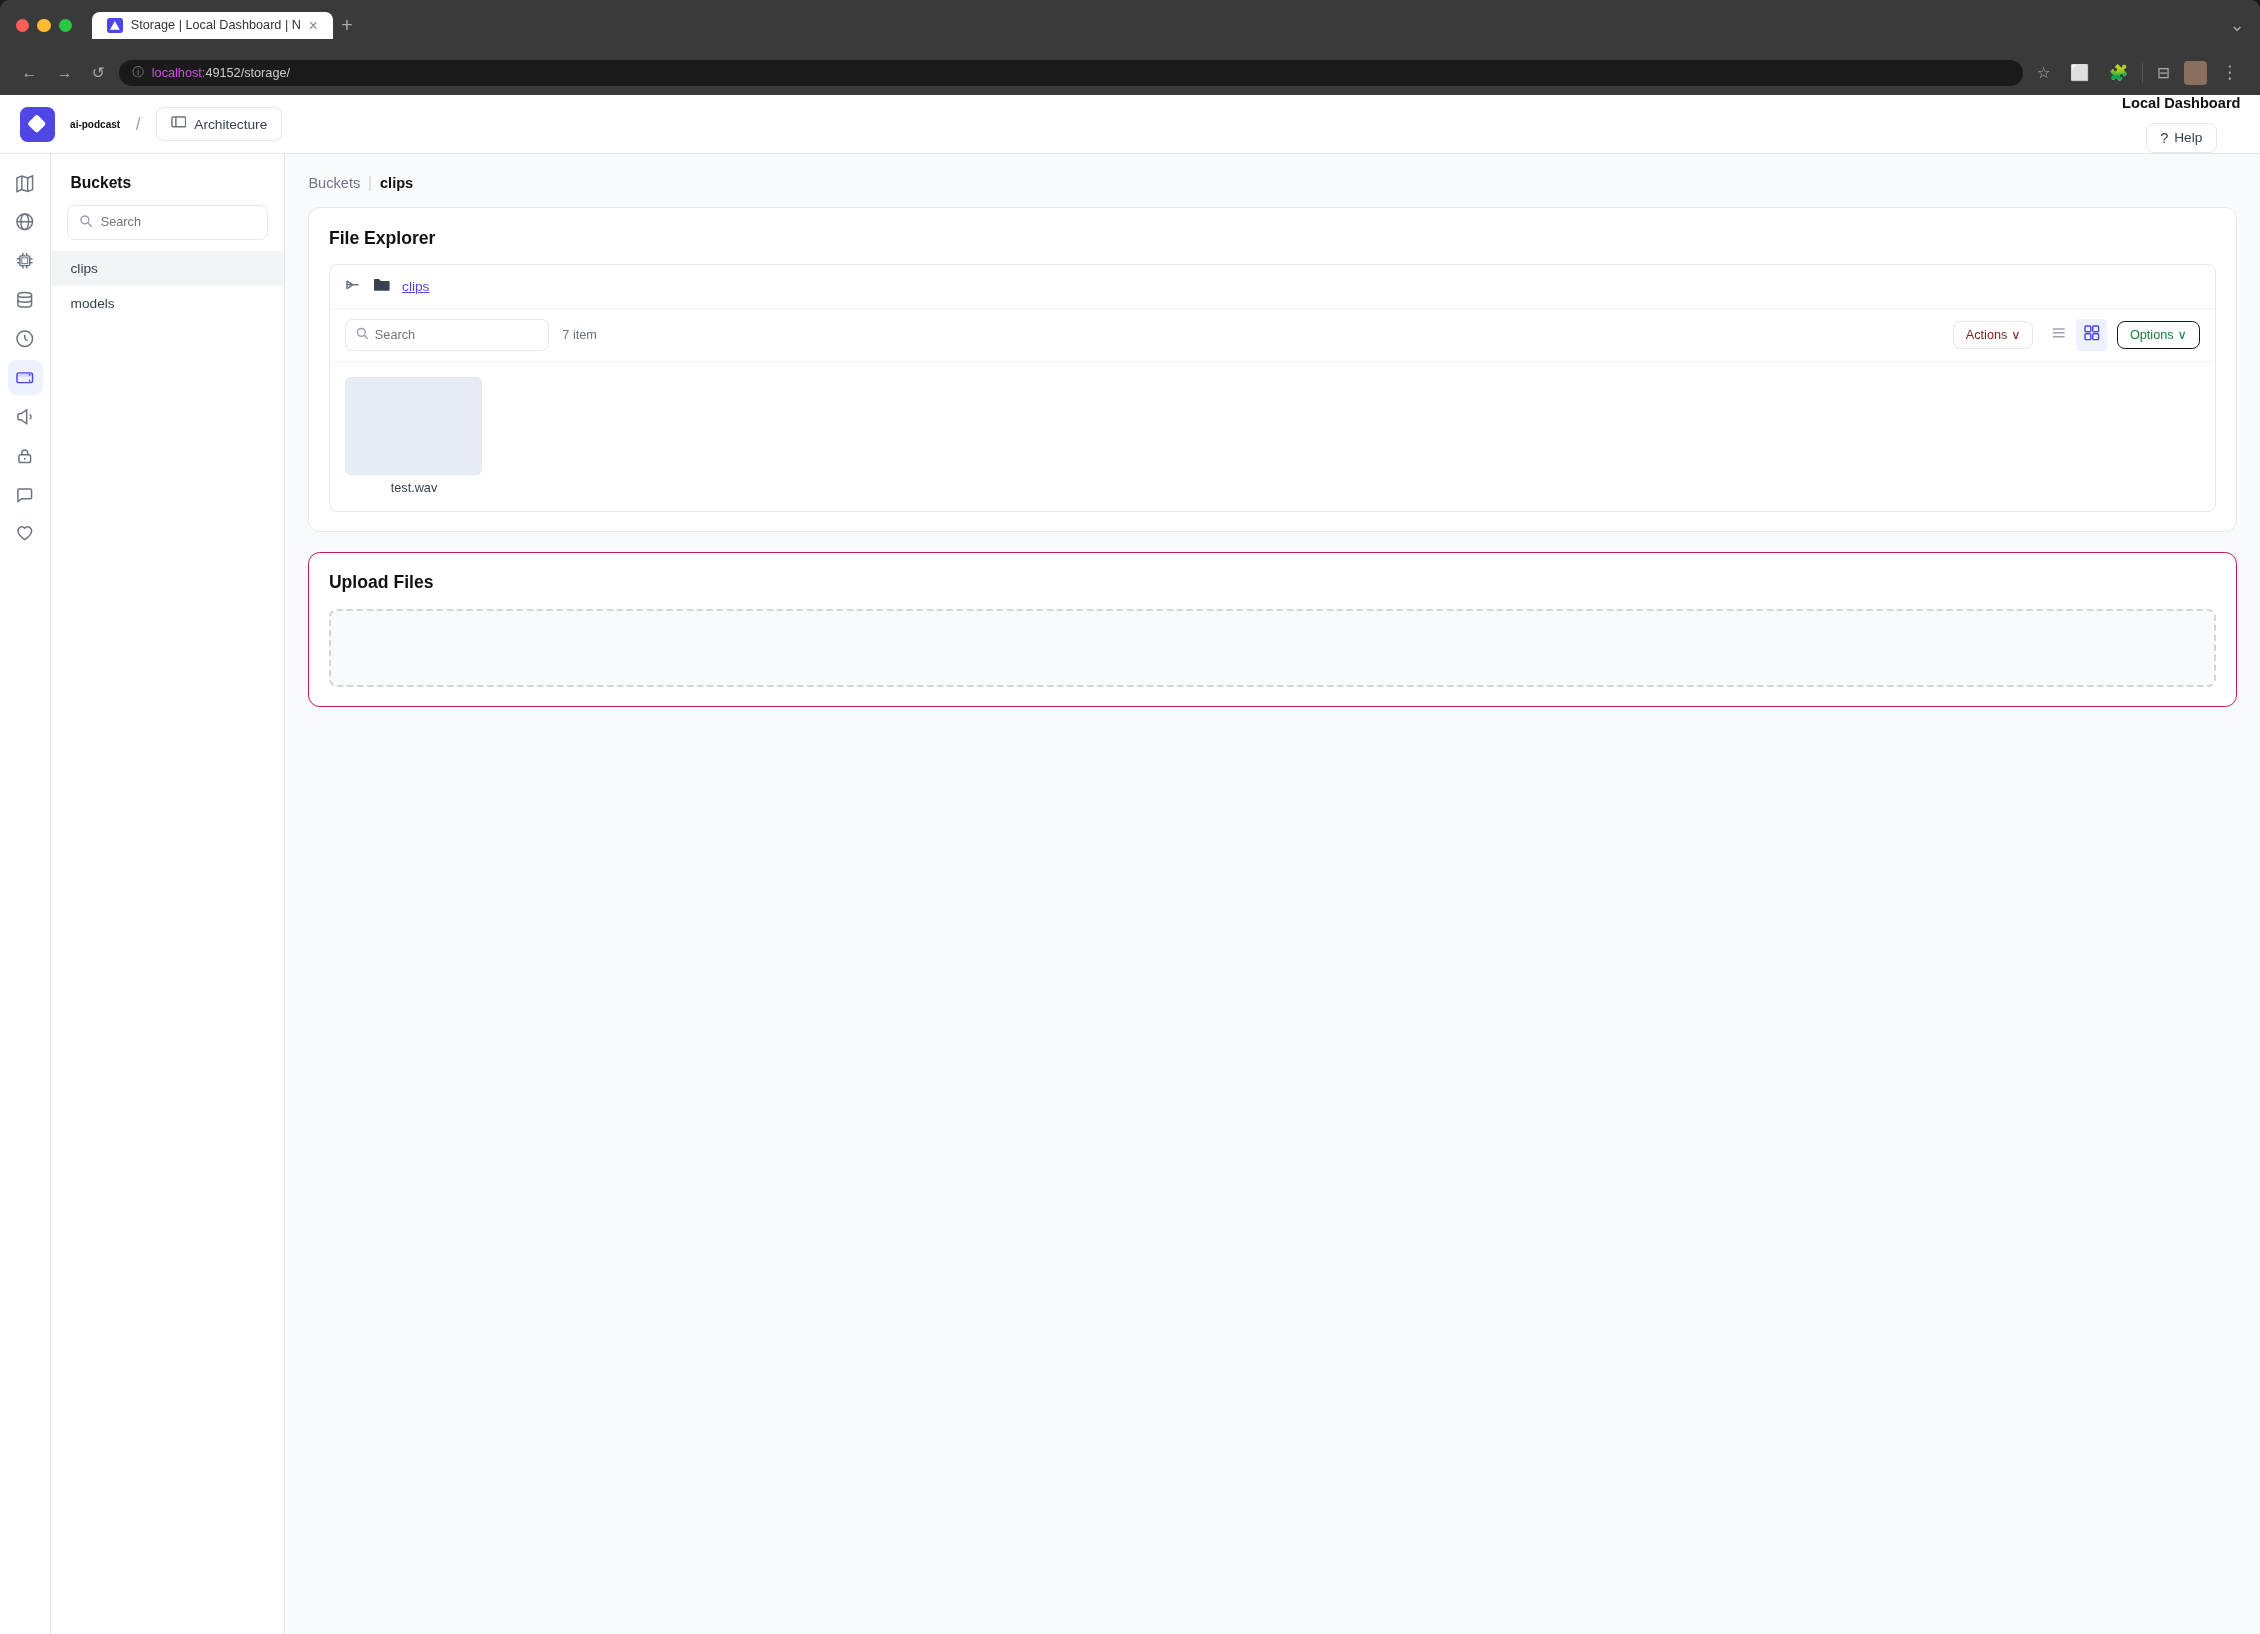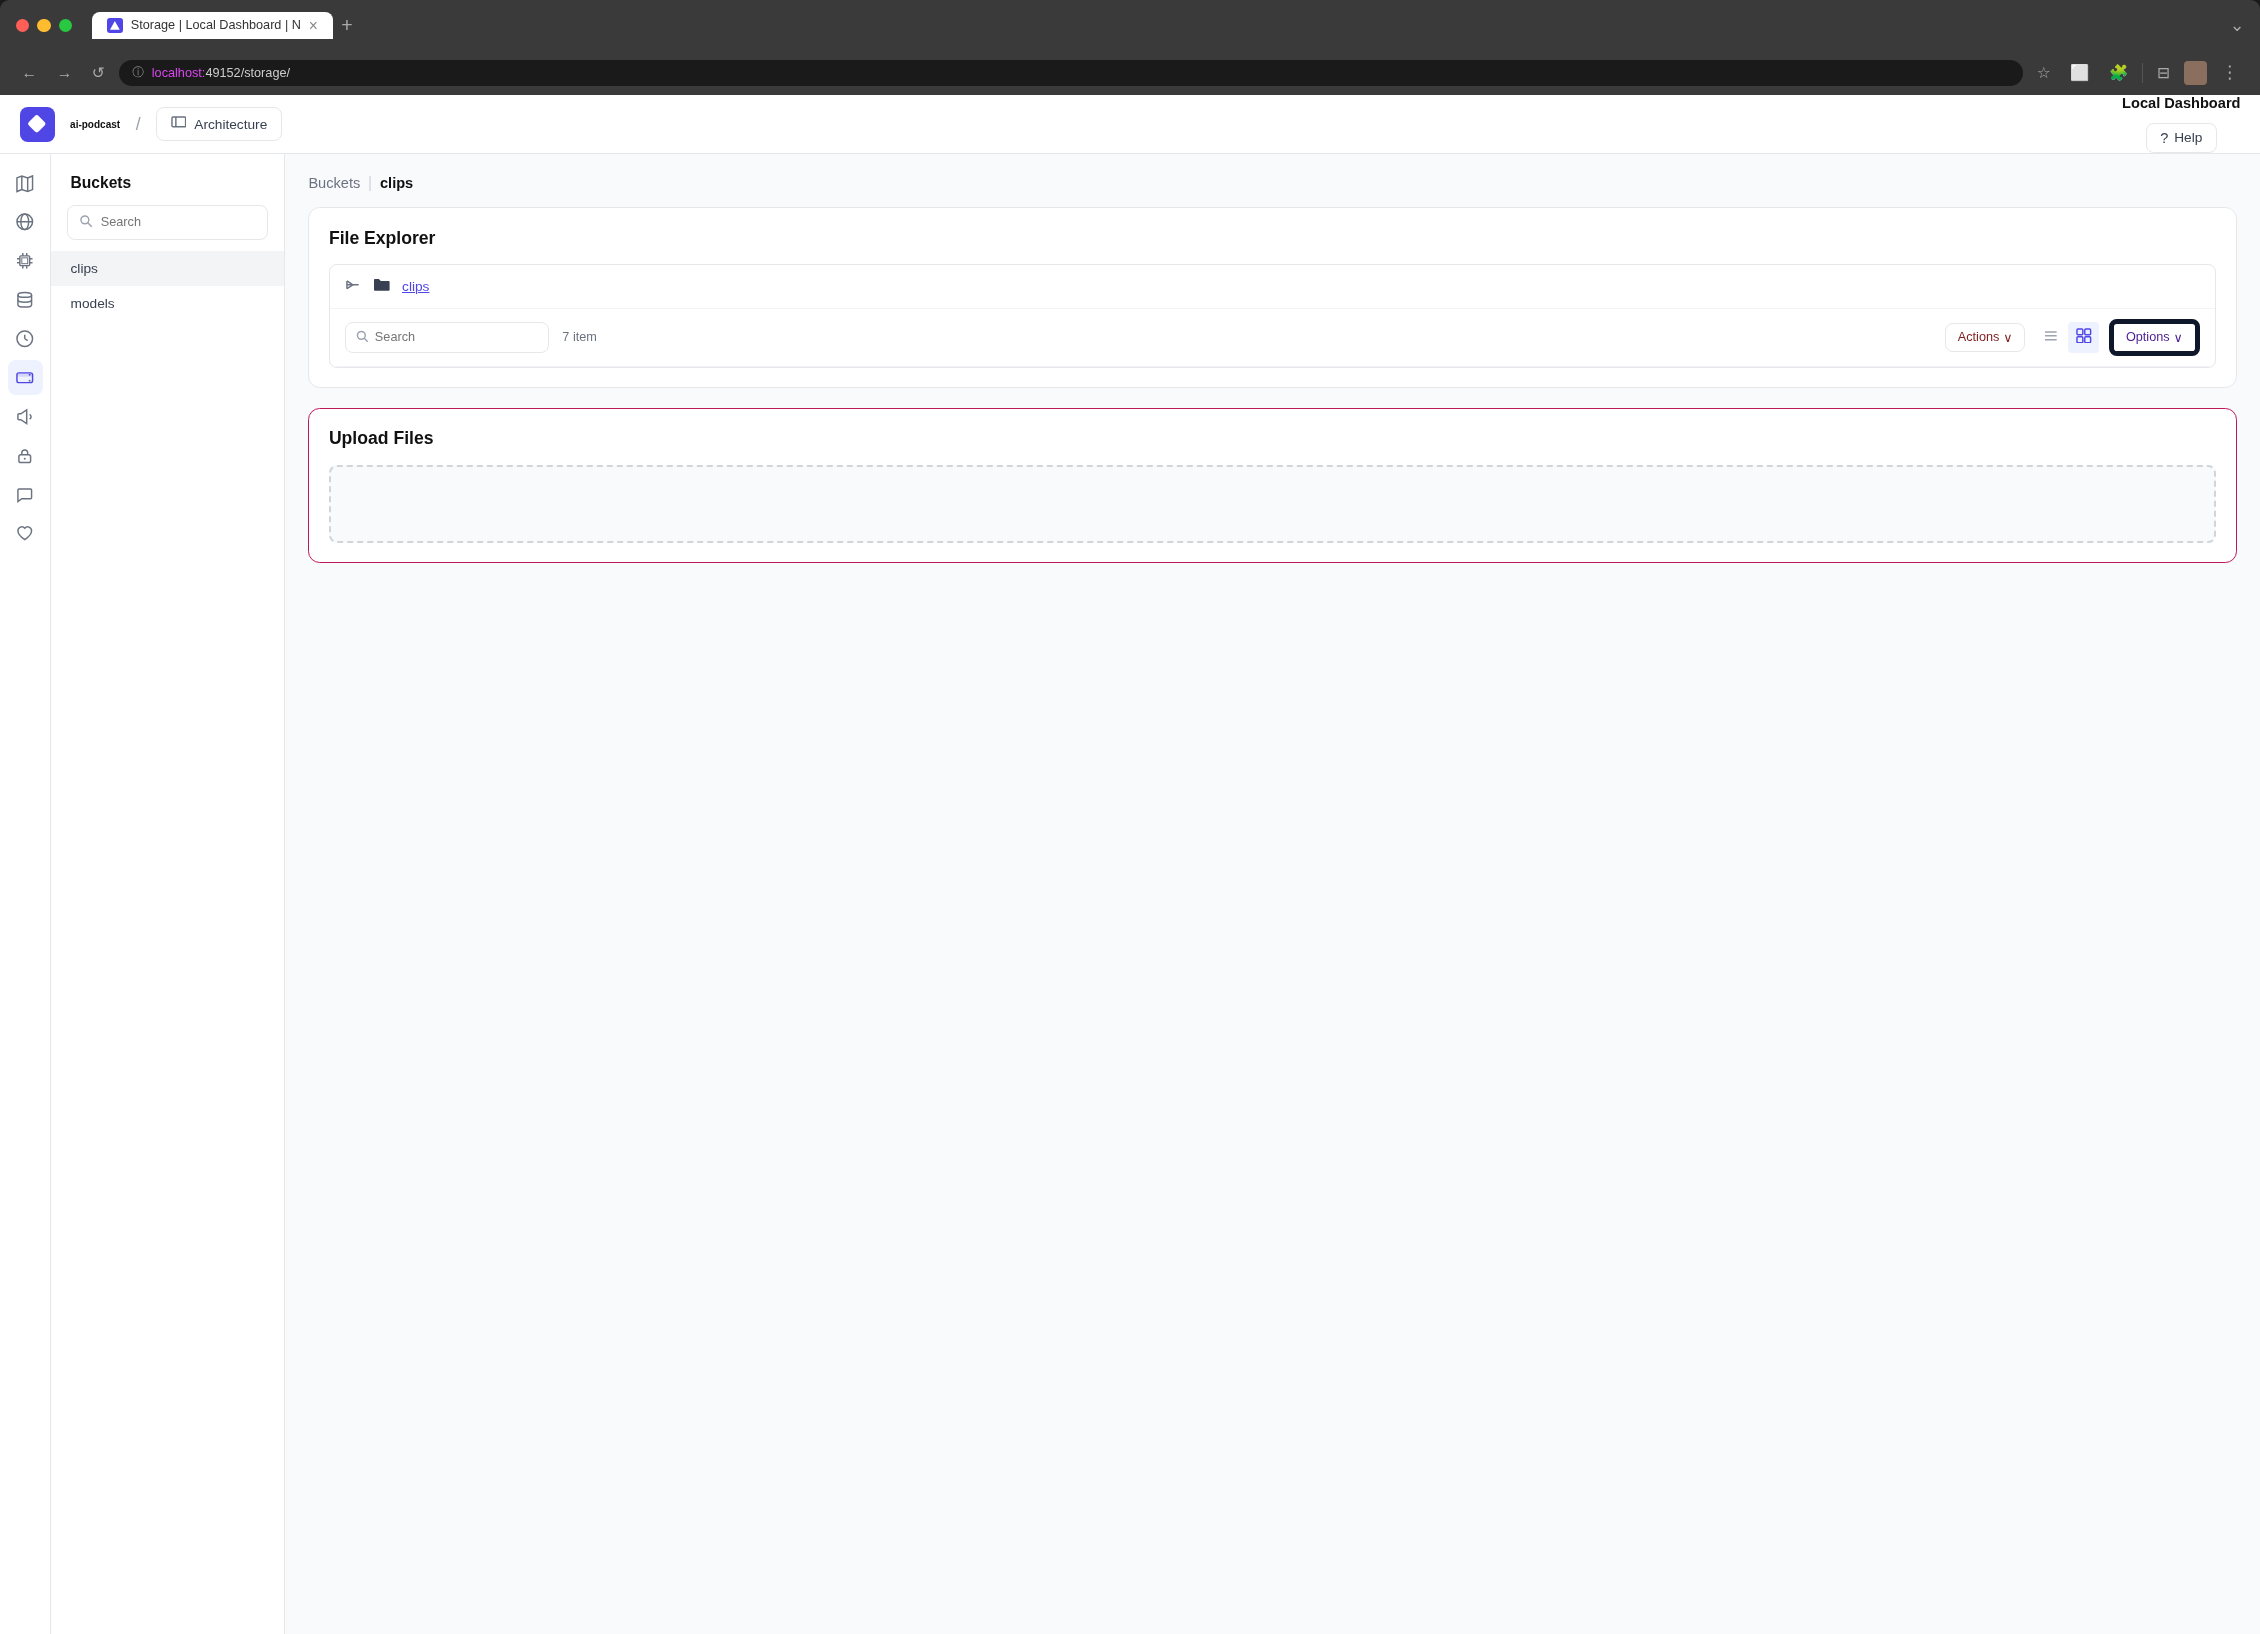--- a/index.html
+++ b/index.html
@@ -389,26 +389,26 @@
       color: #9ca3af;
       font-size: 15.6px;
       border-radius: 3.9px;
     }
     .fe-view-btn.active { color: #4f46e5; background: #eef2ff; }
     .fe-options-btn {
       display: flex;
       align-items: center;
       gap: 3.9px;
       padding: 5.9px 11.7px;
-      border: 5px solid #0f172a;
+      border: 1px solid #0f172a;
       border-radius: 7.8px;
       background: #fff;
       cursor: pointer;
       font-size: 12.7px;
-      color: #4c1d95;
+      color: #15803d;
     }
     .fe-grid {
       padding: 15.6px;
       display: flex;
       flex-wrap: wrap;
       gap: 11.7px;
     }
     .file-item {
       display: flex;
       flex-direction: column;
@@ -686,20 +686,26 @@
                     <rect x="9" y="9" width="6" height="6" rx="1" stroke="#4f46e5" stroke-width="1.5" fill="none"></rect>
                   </svg>
                 </button>
               </div>
               <button class="fe-options-btn">
                 <span>Options</span>
                 <span>∨</span>
               </button>
             </div>
 
+            <div class="fe-grid">
+              <div class="file-item">
+                <div class="file-thumbnail"></div>
+                <span class="file-name">test.wav</span>
+              </div>
+            </div>
           </div>
         </div>
 
         <div class="upload-card">
           <h3 class="upload-title">Upload Files</h3>
           <div class="upload-dropzone"></div>
         </div>
       </div>
     </div>
   </div>

